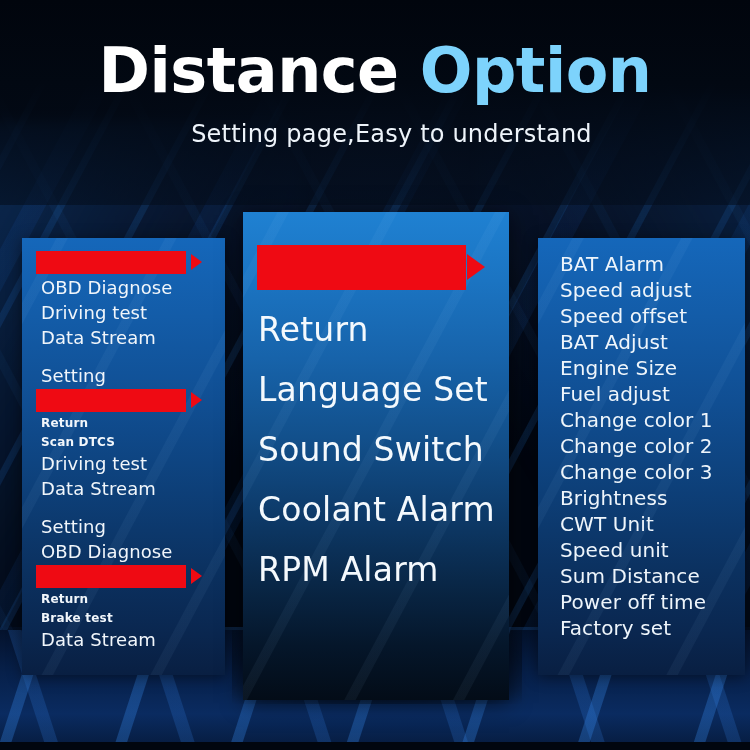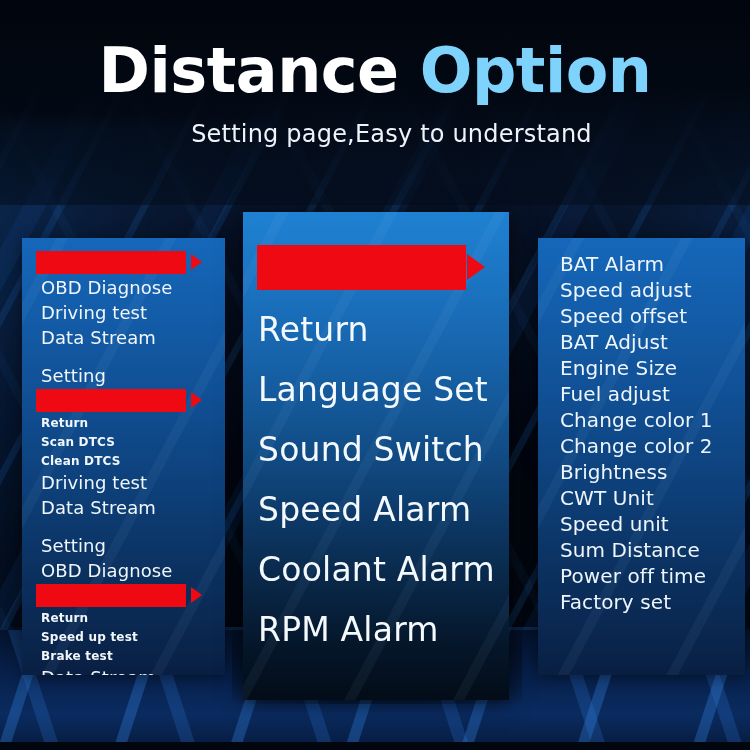--- a/index.html
+++ b/index.html
@@ -372,23 +372,20 @@
           <div class="hlbar"></div>
           <div class="hlarrow"></div>
           <span class="label side-item">OBD Diagnose</span>
         </div>
         <div class="left-row sub">
           <span class="label side-sub">Return</span>
         </div>
         <div class="left-row sub">
           <span class="label side-sub">Scan DTCS</span>
         </div>
-        <div class="left-row sub">
-          <span class="label side-sub">Clean DTCS</span>
-        </div>
         <div class="left-row">
           <span class="label side-item">Driving test</span>
         </div>
         <div class="left-row">
           <span class="label side-item">Data Stream</span>
         </div>
         <div class="left-gap"></div>
         <div class="left-row">
           <span class="label side-item">Setting</span>
         </div>
@@ -397,23 +394,20 @@
         </div>
         <div class="left-row">
           <div class="hlbar"></div>
           <div class="hlarrow"></div>
           <span class="label side-item">Driving test</span>
         </div>
         <div class="left-row sub">
           <span class="label side-sub">Return</span>
         </div>
         <div class="left-row sub">
-          <span class="label side-sub">Speed up test</span>
-        </div>
-        <div class="left-row sub">
           <span class="label side-sub">Brake test</span>
         </div>
         <div class="left-row">
           <span class="label side-item">Data Stream</span>
         </div>
       </div>
   </div>
 
   <div class="panel" id="panel-center">
     <div class="panel-sheen"></div>
@@ -426,23 +420,20 @@
         <div class="center-row">
           <span class="label">Return</span>
         </div>
         <div class="center-row">
           <span class="label">Language Set</span>
         </div>
         <div class="center-row">
           <span class="label">Sound Switch</span>
         </div>
         <div class="center-row">
-          <span class="label">Speed Alarm</span>
-        </div>
-        <div class="center-row">
           <span class="label">Coolant Alarm</span>
         </div>
         <div class="center-row">
           <span class="label">RPM Alarm</span>
         </div>
       </div>
   </div>
 
   <div class="panel" id="panel-right">
     <div class="panel-sheen"></div>
@@ -465,20 +456,23 @@
         <div class="right-row">
           <span class="label">Fuel adjust</span>
         </div>
         <div class="right-row">
           <span class="label">Change color 1</span>
         </div>
         <div class="right-row">
           <span class="label">Change color 2</span>
         </div>
         <div class="right-row">
+          <span class="label">Change color 3</span>
+        </div>
+        <div class="right-row">
           <span class="label">Brightness</span>
         </div>
         <div class="right-row">
           <span class="label">CWT Unit</span>
         </div>
         <div class="right-row">
           <span class="label">Speed unit</span>
         </div>
         <div class="right-row">
           <span class="label">Sum Distance</span>

